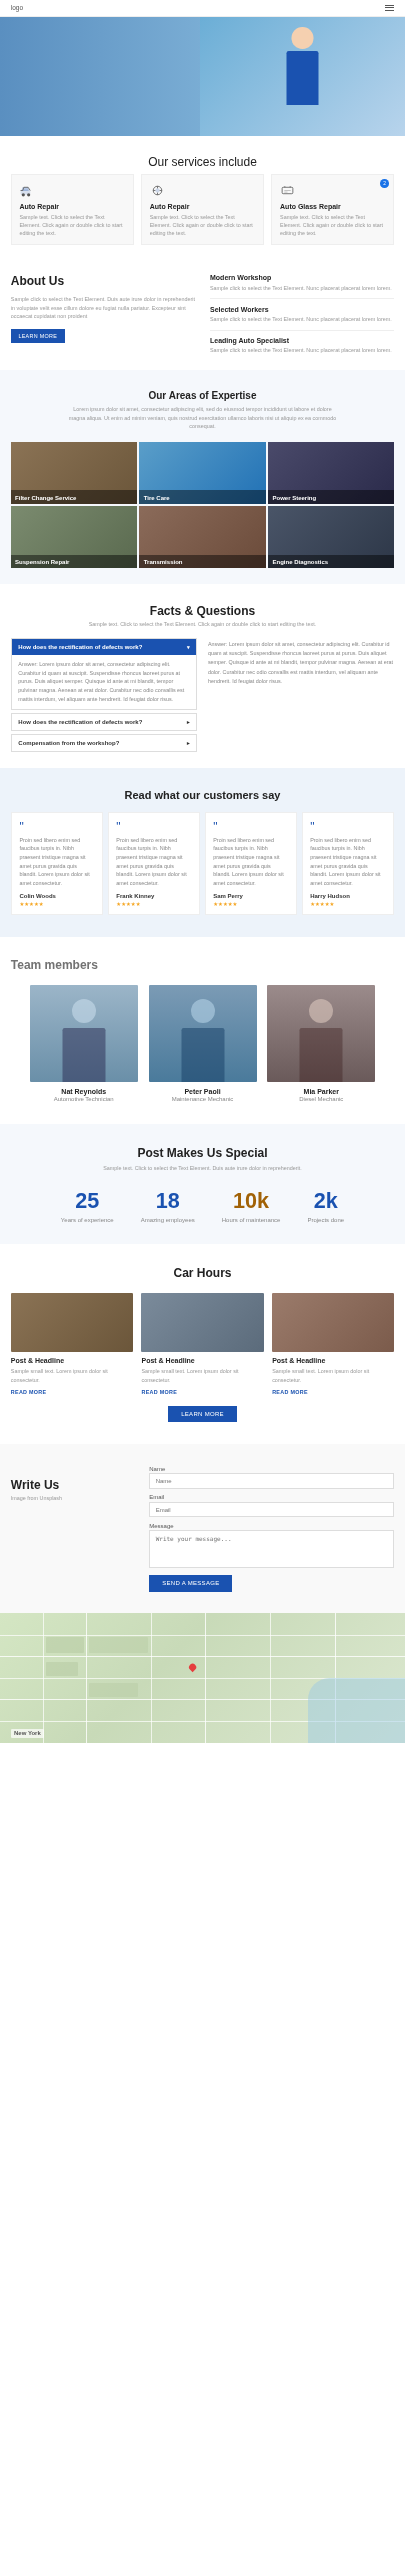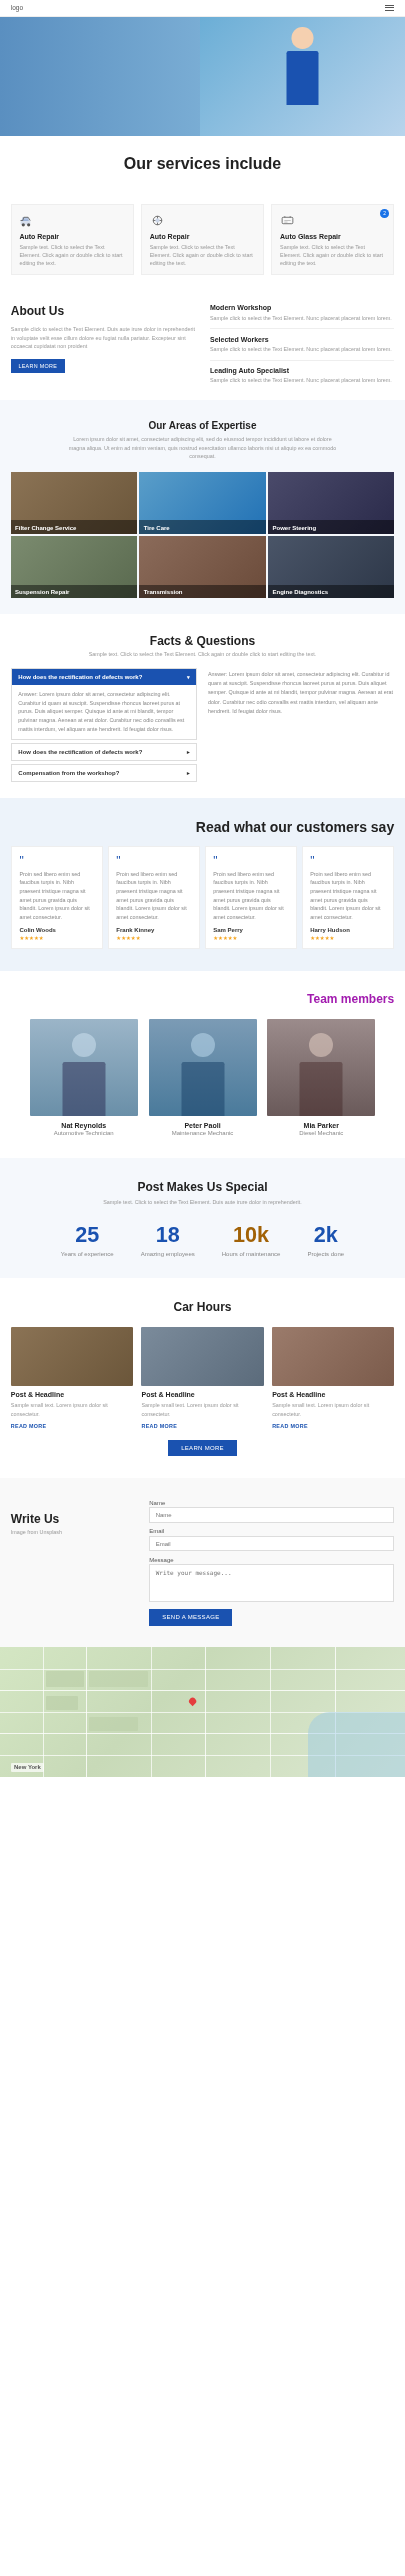--- a/index.html
+++ b/index.html
@@ -25,21 +25,21 @@
 
     <div style="position:absolute; top:10.8px; left:50%; transform:translateX(-50%); width:43px; height:97px;">
       <div style="width:21.6px; height:21.6px; background:#f5d0b0; border-radius:50%; margin:0 auto 2.2px;"></div>
       <div style="width:32px; height:54px; background:#1a52b0; margin:0 auto; border-radius:2.2px 2.2px 0 0;"></div>
     </div>
   </div>
 
 </section>
 
 <section style="padding:19.4px 10.8px 16px;">
-  <h2 style="text-align:center; font-size:16px; font-weight:bold; margin-bottom:31px; color:#222;">Our services include</h2>
+  <h2 style="text-align:center; font-size:12px; font-weight:normal; margin-bottom:5px; color:#222;">Our services include</h2>
   <div style="display:flex; gap:7.6px;">
 
     <div style="flex:1; background:#f8f8f8; padding:7.6px; border:0.5px solid #eee;">
       <div style="margin-bottom:4.3px;">
         <svg width="15" height="15" viewBox="0 0 28 28" fill="none">
             <rect x="3" y="12" width="18" height="10" rx="2" fill="#1a52b0" opacity="0.15"></rect>
             <circle cx="8" cy="22" r="3" fill="#555"></circle>
             <circle cx="18" cy="22" r="3" fill="#555"></circle>
             <rect x="6" y="8" width="12" height="7" rx="1" fill="#1a52b0" opacity="0.3"></rect>
             <path d="M3 14h4l2-6h8l4 6" stroke="#555" stroke-width="1.5"></path>
@@ -183,21 +183,21 @@
       </div>
 
     </div>
     <div style="flex:1; font-size:5.4px; color:#888; line-height:1.7; padding-top:2.2px;">
       <p>Answer: Lorem ipsum dolor sit amet, consectetur adipiscing elit. Curabitur id quam at suscipit. Suspendisse rhoncus laoreet purus at purus. Duis aliquet semper. Quisque id ante at mi blandit, tempor pulvinar magna. Aenean at erat dolor. Curabitur nec odio convallis est mattis interdum, vel aliquam ante hendrerit. Id feugiat dolor risus.</p>
     </div>
   </div>
 </section>
 
 <section style="padding:21.6px 10.8px; background:#edf3fa;">
-  <h2 style="text-align:right; font-size:14px; font-weight:bold; color:#222; margin-bottom:10px;">Read what our customers say</h2>
+  <h2 style="text-align:center; font-size:11px; font-weight:bold; color:#222; margin-bottom:10px;">Read what our customers say</h2>
   <div style="display:flex; gap:4.3px; margin-top:10.8px;">
 
     <div style="flex:1; background:#fff; padding:7.6px; border:0.5px solid #eee;">
       <div style="font-size:12px; color:#1a52b0; margin-bottom:3.2px; line-height:1;">"</div>
       <p style="font-size:5.4px; color:#888; line-height:1.6; margin-bottom:5.4px;">Proin sed libero enim sed faucibus turpis in. Nibh praesent tristique magna sit amet purus gravida quis blandit. Lorem ipsum dolor sit amet consectetur.</p>
       <div style="font-size:6px; font-weight:bold; color:#333;">Colin Woods</div>
       <div style="color:#f5a623; font-size:5.4px; margin-top:1.6px;">★★★★★</div>
     </div>
 
     <div style="flex:1; background:#fff; padding:7.6px; border:0.5px solid #eee;">
@@ -218,21 +218,21 @@
       <div style="font-size:12px; color:#1a52b0; margin-bottom:3.2px; line-height:1;">"</div>
       <p style="font-size:5.4px; color:#888; line-height:1.6; margin-bottom:5.4px;">Proin sed libero enim sed faucibus turpis in. Nibh praesent tristique magna sit amet purus gravida quis blandit. Lorem ipsum dolor sit amet consectetur.</p>
       <div style="font-size:6px; font-weight:bold; color:#333;">Harry Hudson</div>
       <div style="color:#f5a623; font-size:5.4px; margin-top:1.6px;">★★★★★</div>
     </div>
 
   </div>
 </section>
 
 <section style="padding:21.6px 10.8px;">
-  <h2 style="text-align:right; font-size:12px; font-weight:bold; margin-bottom:13px; color:#a21caf;">Team members</h2>
+  <h2 style="text-align:left; font-size:12px; font-weight:bold; margin-bottom:13px; color:#737373;">Team members</h2>
   <div style="display:flex; gap:10.8px; justify-content:center;">
 
     <div style="width:108px; text-align:center;">
       <div style="width:100%; height:97px; background:linear-gradient(180deg, #9BB5C8 0%, #6A8FA8 100%); margin-bottom:5.4px; border-radius:1.1px; position:relative; overflow:hidden;">
         <div style="position:absolute; top:13.5px; left:50%; transform:translateX(-50%); width:24px; height:24px; border-radius:50%; background:rgba(200,220,235,0.6);"></div>
         <div style="position:absolute; bottom:0; left:50%; transform:translateX(-50%); width:43px; height:54px; background:rgba(40,40,80,0.5); border-radius:2.2px 2.2px 0 0;"></div>
       </div>
       <div style="font-size:7px; font-weight:bold; color:#222; margin-bottom:1.6px;">Nat Reynolds</div>
       <div style="font-size:6px; color:#888;">Automotive Technician</div>
     </div>

